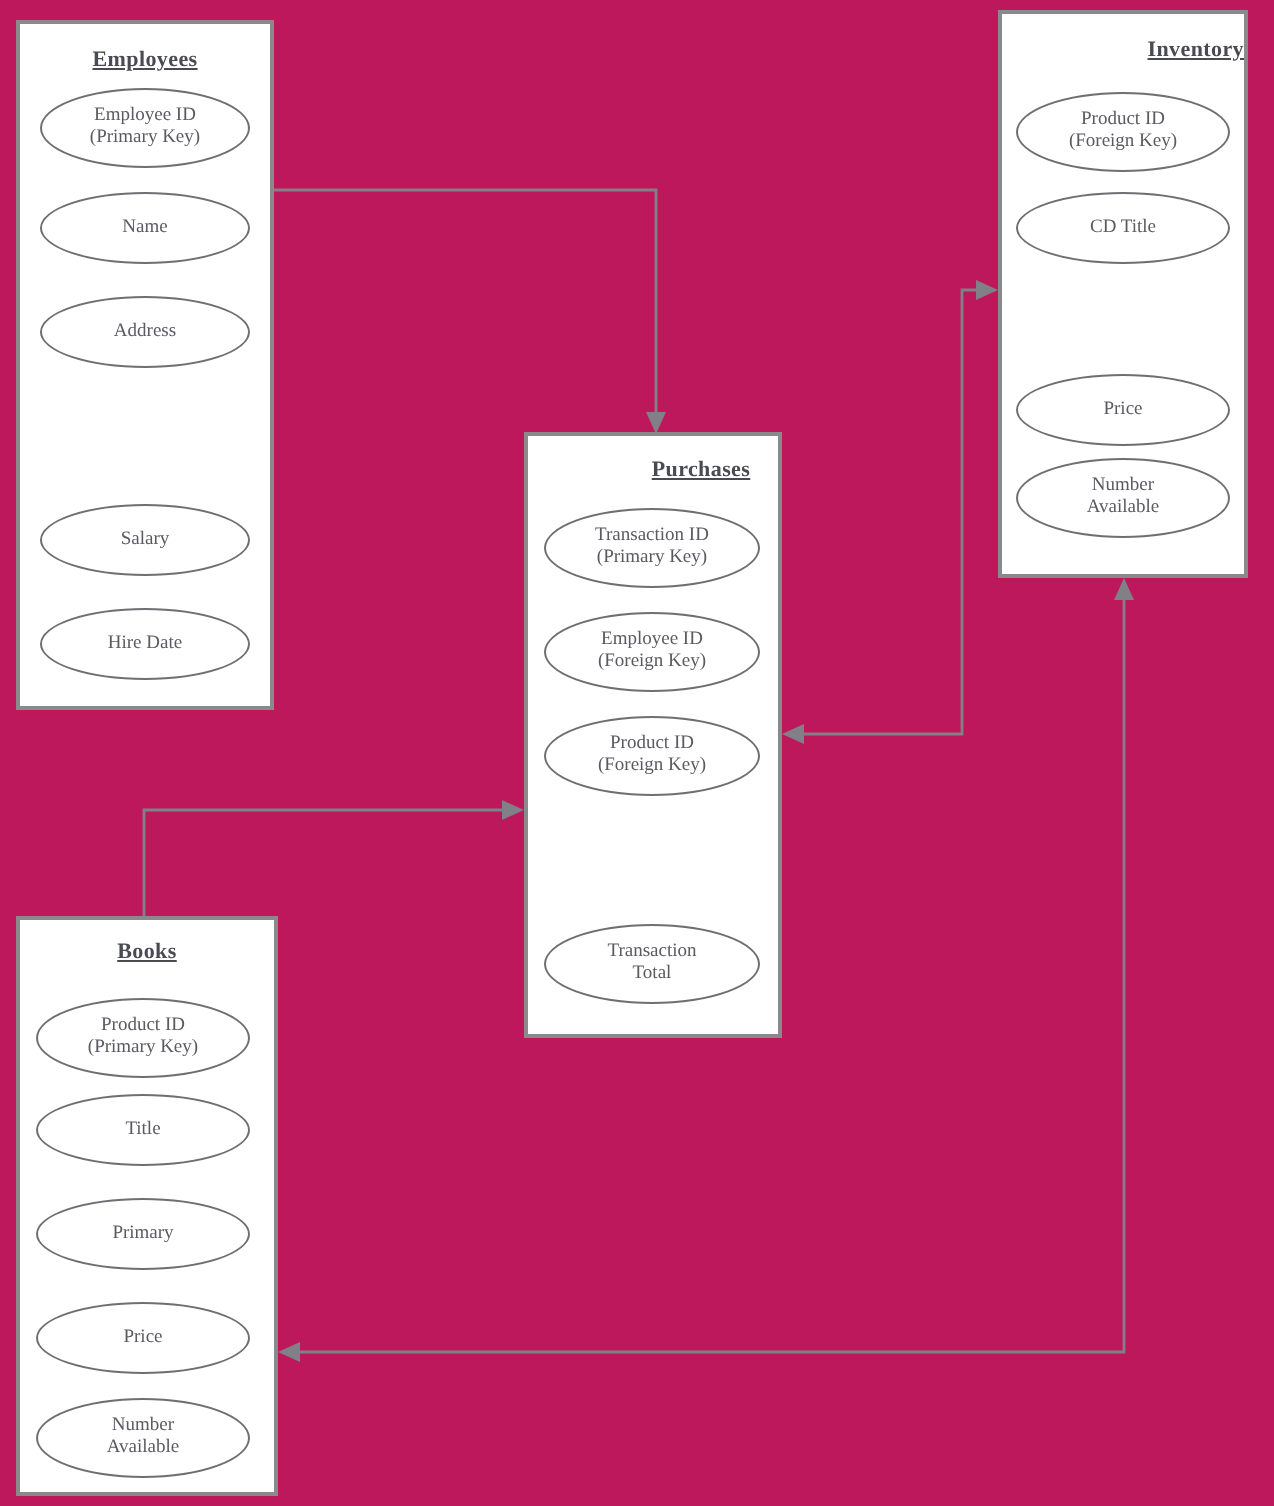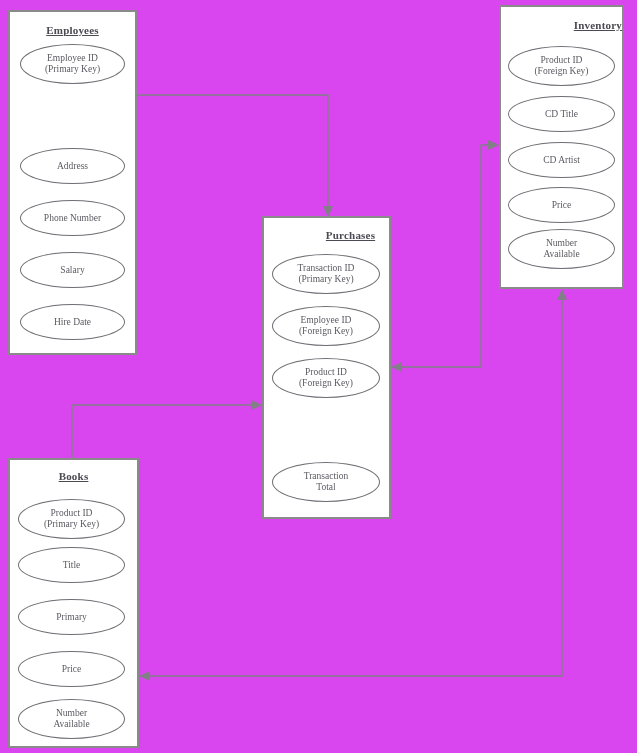--- a/index.html
+++ b/index.html
@@ -4,21 +4,21 @@
 <style>
   html, body {
     margin: 0;
     padding: 0;
     background: #ffffff;
   }
   #canvas {
     position: relative;
     width: 637px;
     height: 753px;
-    background: #d946ef;
+    background: #be185d;
     font-family: "Liberation Serif", "DejaVu Serif", serif;
     overflow: hidden;
   }
   .entity-box {
     position: absolute;
     box-sizing: border-box;
     border: 2px solid #8a8a8a;
     background: #ffffff;
   }
   .entity-title {
@@ -89,22 +89,22 @@
       <polygon points="139,676 150,671 150,681" fill="#808086" stroke="none"></polygon>
       <polygon points="562,289 557,300 567,300" fill="#808086" stroke="none"></polygon>
     </g>
   </svg>
 
   <div class="entity-box" style="left:8px; top:10px; width:129px; height:345px;">
     <div class="entity-title" style="top:12px;">Employees</div>
   </div>
   <div class="attr" style="left:20px; top:44px; width:105px; height:40px;">Employee ID
 (Primary Key)</div>
+  <div class="attr" style="left:20px; top:96px; width:105px; height:36px;">Name</div>
   <div class="attr" style="left:20px; top:148px; width:105px; height:36px;">Address</div>
-  <div class="attr" style="left:20px; top:200px; width:105px; height:36px;">Phone Number</div>
   <div class="attr" style="left:20px; top:252px; width:105px; height:36px;">Salary</div>
   <div class="attr" style="left:20px; top:304px; width:105px; height:36px;">Hire Date</div>
 
   <div class="entity-box" style="left:262px; top:216px; width:129px; height:303px;">
     <div class="entity-title" style="top:11px;margin-left:48px;">Purchases</div>
   </div>
   <div class="attr" style="left:272px; top:254px; width:108px; height:40px;">Transaction ID
 (Primary Key)</div>
   <div class="attr" style="left:272px; top:306px; width:108px; height:40px;">Employee ID
 (Foreign Key)</div>
@@ -112,21 +112,20 @@
 (Foreign Key)</div>
   <div class="attr" style="left:272px; top:462px; width:108px; height:40px;">Transaction
 Total</div>
 
   <div class="entity-box" style="left:499px; top:5px; width:125px; height:284px;">
     <div class="entity-title" style="top:12px;text-align:right;">Inventory</div>
   </div>
   <div class="attr" style="left:508px; top:46px; width:107px; height:40px;">Product ID
 (Foreign Key)</div>
   <div class="attr" style="left:508px; top:96px; width:107px; height:36px;">CD Title</div>
-  <div class="attr" style="left:508px; top:142px; width:107px; height:36px;">CD Artist</div>
   <div class="attr" style="left:508px; top:187px; width:107px; height:36px;">Price</div>
   <div class="attr" style="left:508px; top:229px; width:107px; height:40px;">Number
 Available</div>
 
   <div class="entity-box" style="left:8px; top:458px; width:131px; height:290px;">
     <div class="entity-title" style="top:10px;">Books</div>
   </div>
   <div class="attr" style="left:18px; top:499px; width:107px; height:40px;">Product ID
 (Primary Key)</div>
   <div class="attr" style="left:18px; top:547px; width:107px; height:36px;">Title</div>

